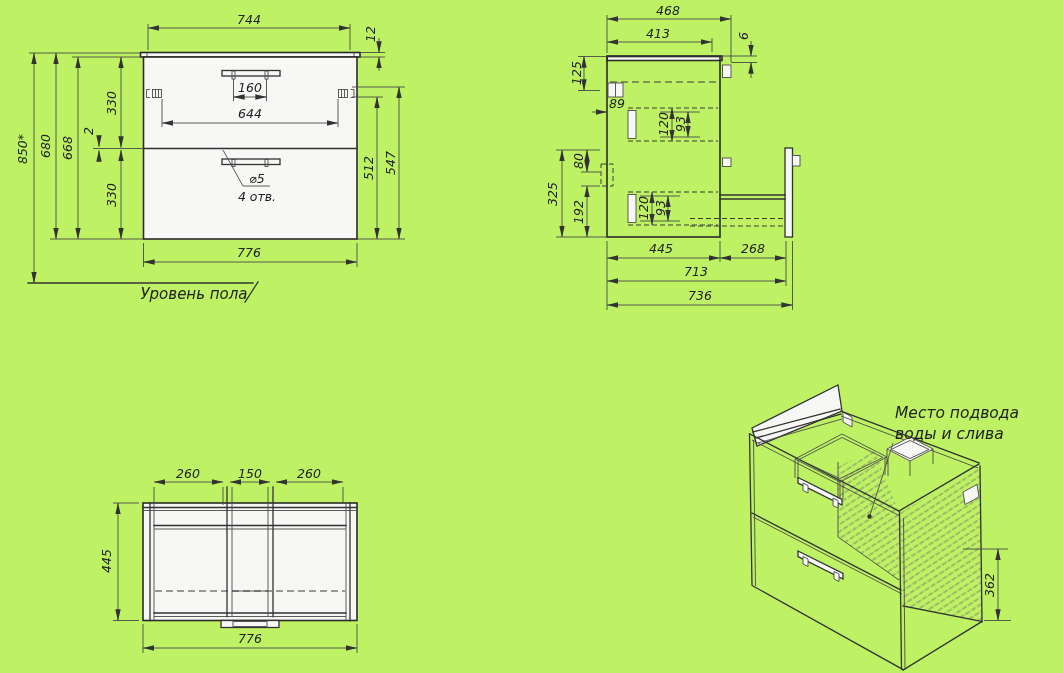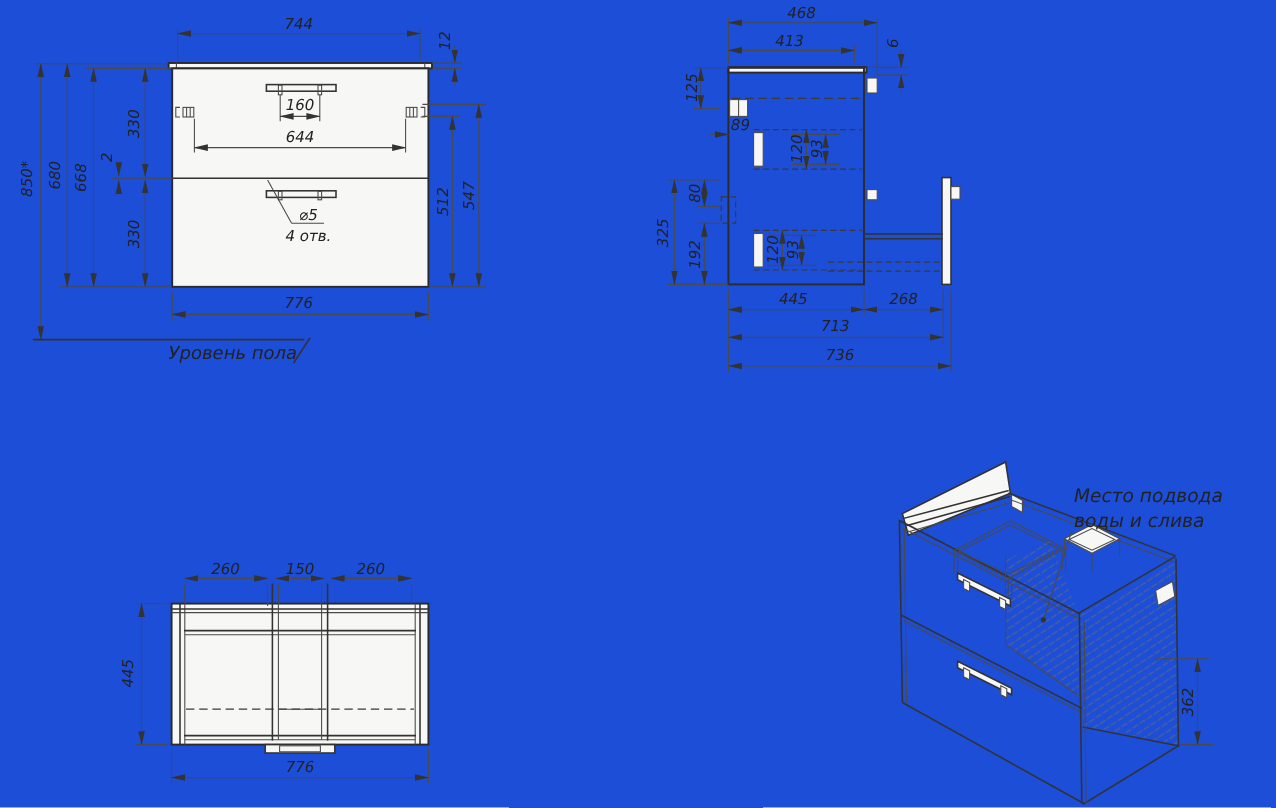--- a/index.html
+++ b/index.html
@@ -1,16 +1,16 @@
 <!DOCTYPE html>
 <html><head>
 <meta charset="utf-8">
 <style>
   html,body{margin:0;padding:0;background:#e9e9e9;}
-  .stage{position:relative;width:1063px;height:673px;background:#1d4ed8;overflow:hidden;
+  .stage{position:relative;width:1063px;height:673px;background:#bef264;overflow:hidden;
          font-family:"DejaVu Sans",sans-serif;}
   svg{position:absolute;left:0;top:0;}
   .ln{stroke:#323232;stroke-width:1.3;fill:none;stroke-linecap:square;}
   .thk{stroke:#2b2b2b;stroke-width:1.6;fill:none;}
   .tn{stroke:#4a4a4a;stroke-width:0.9;fill:none;stroke-linecap:butt;}
   .dsh{stroke:#3a3a3a;stroke-width:1.1;fill:none;stroke-dasharray:7 4;}
   .dsh2{stroke:#3a3a3a;stroke-width:1;fill:none;stroke-dasharray:5 3;}
   .wh{fill:#f7f7f5;}
   text{fill:#222;}
   .d{font:italic 12.5px "DejaVu Sans",sans-serif;text-anchor:middle;}

